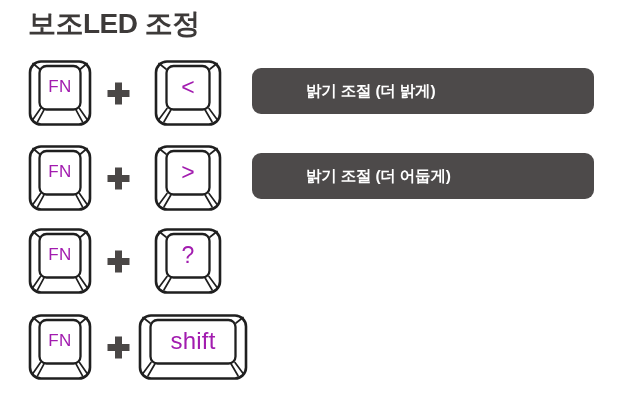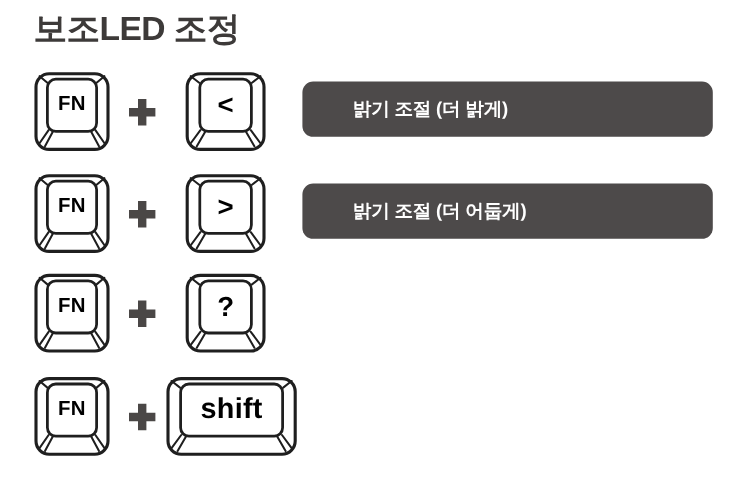--- a/index.html
+++ b/index.html
@@ -39,43 +39,43 @@
   .keycap.shift-cap { width: 110px; }
   .keycap svg { position: absolute; left: 0; top: 0; width: 100%; height: 100%; display: block; }
   .cap-label {
     position: absolute;
     left: 0; right: 0;
     top: 9.5%;
     height: 64%;
     display: flex;
     align-items: center;
     justify-content: center;
-    font-weight: 700;
-    color: #000000;
+    font-weight: 400;
+    color: #a21caf;
   }
   .fn-label    { font-size: 17px; letter-spacing: 0.3px; }
   .glyph-label { font-size: 23px; }
   .shift-label { font-size: 24px; letter-spacing: 0.2px; }
 
   .plus { flex: none; width: 27px; height: 27px; margin-left: 13px; }
   .plus svg { display: block; width: 100%; height: 100%; }
   .second { margin-left: 22px; }
   .shift-cap.second { margin-left: 6px; }
 
   .badge {
     position: absolute;
     left: 224px;
     top: 9px;
     width: 342px;
     height: 46px;
     background: #4d4a4a;
     border-radius: 9px;
     display: flex;
     align-items: center;
-    padding-left: 42px;
+    padding-left: 54px;
     box-sizing: border-box;
   }
   .badge-text {
     color: #ffffff;
     font-size: 15.5px;
     font-weight: 700;
     letter-spacing: -0.2px;
     white-space: nowrap;
   }
 </style>

